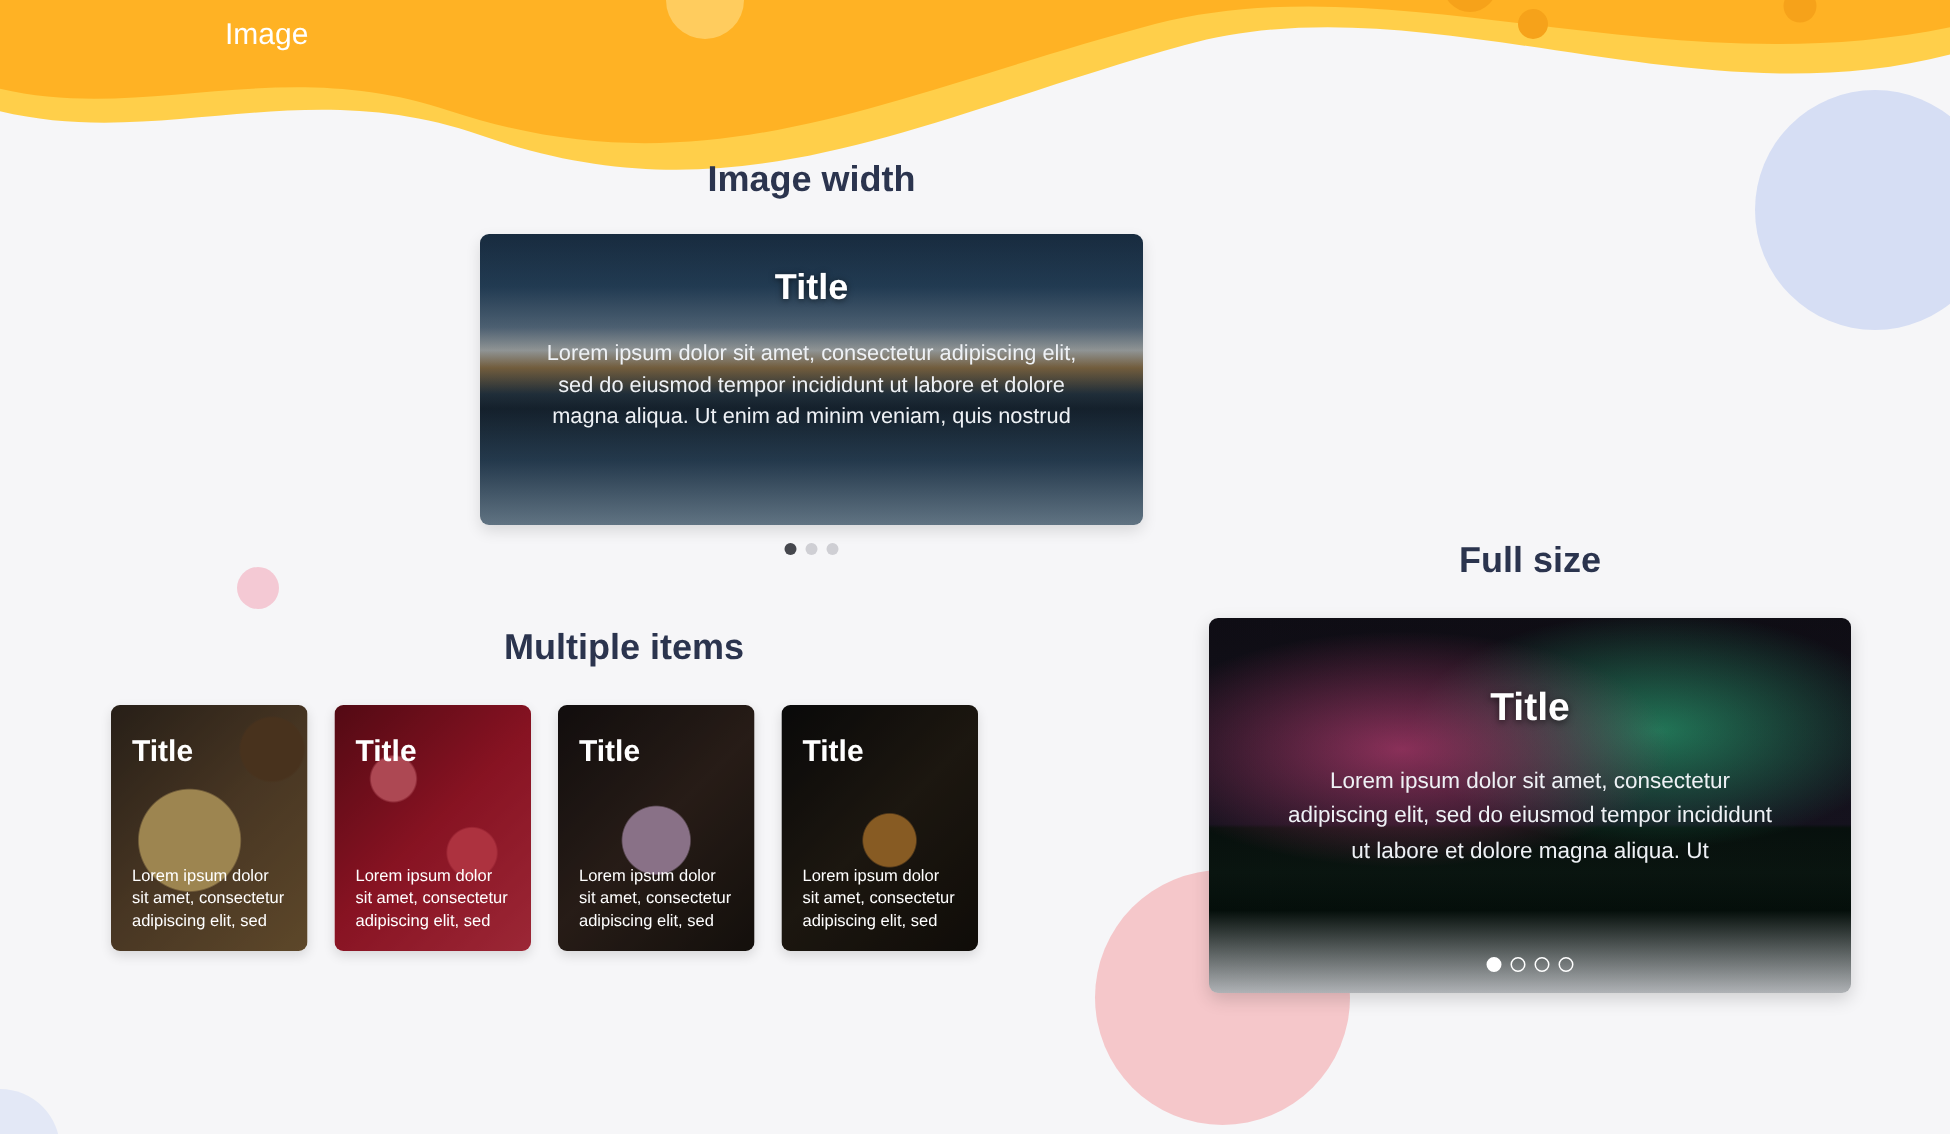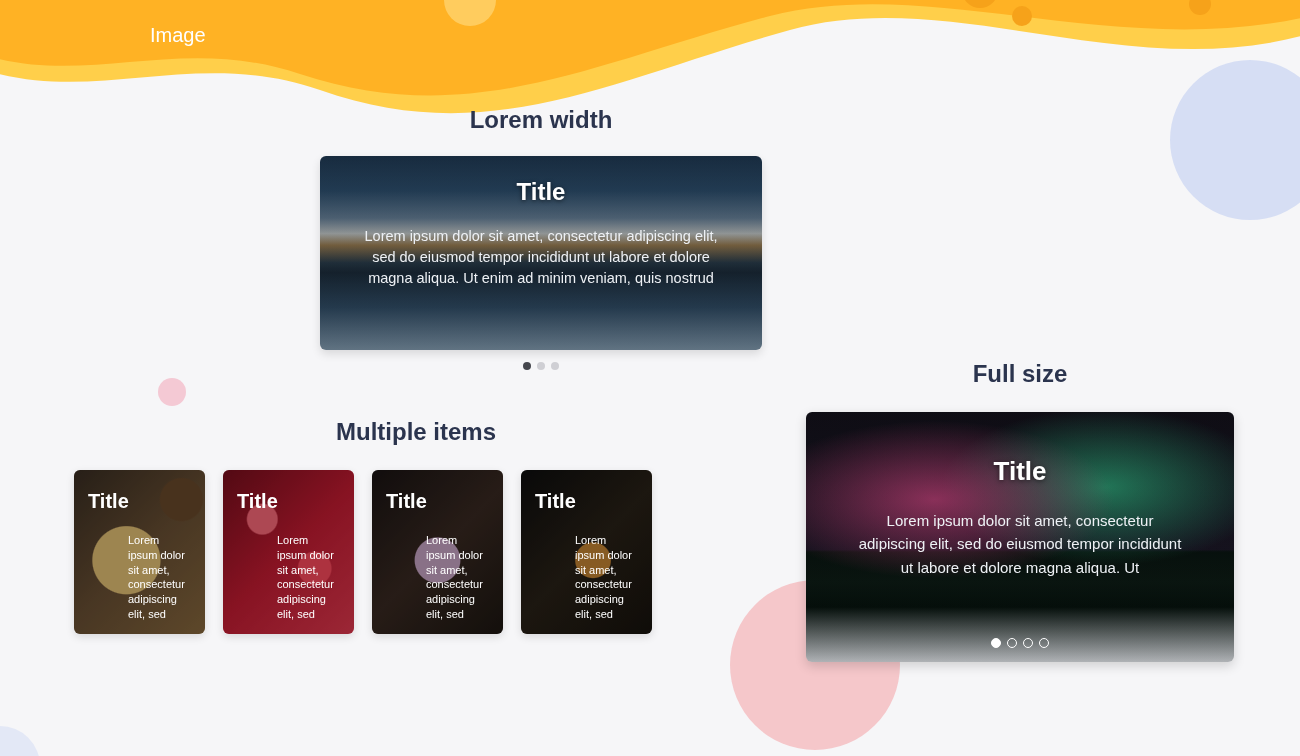--- a/index.html
+++ b/index.html
@@ -18,21 +18,21 @@
   .c-blue   { width: 160px; height: 160px; background: #d6def4; top: 60px; right: -30px; }
   .c-pink   { width: 28px;  height: 28px;  background: #f4c9d4; top: 378px; left: 158px; }
   .c-pink2  { width: 170px; height: 170px; background: #f5c7ca; top: 580px; left: 730px; }
   .c-blue2  { width: 80px;  height: 80px;  background: #e3e8f6; bottom: -50px; left: -40px; }
 
   .page { position: relative; z-index: 1; width: 100%; height: 100%; }
 
   
   .header { position: absolute; top: 12px; left: 60px; color: #fff; }
   .header h1 { font-size: 36px; font-weight: 800; letter-spacing: .5px; }
-  .header .sub { font-size: 20px; font-weight: 500; margin-top: 12px; margin-left: 90px; }
+  .header .sub { font-size: 20px; font-weight: 500; margin-top: 0; margin-left: 90px; }
 
   
   .section-title { font-size: 24px; font-weight: 600; color: #2b344e; text-align: center; }
 
   
   .sec-fullwidth { position: absolute; top: 106px; left: 320px; width: 442px; }
   .card-full {
     position: relative; width: 442px; height: 194px; border-radius: 6px; overflow: hidden;
     margin-top: 22px; box-shadow: 0 4px 10px rgba(0,0,0,.12);
     background:
@@ -55,21 +55,21 @@
   .sec-multi { position: absolute; top: 418px; left: 74px; width: 684px; }
   .multi-row { display: flex; gap: 18px; margin-top: 24px; }
   .mini {
     position: relative; width: 131px; height: 164px; border-radius: 6px; overflow: hidden;
     color: #fff; padding: 20px 14px 12px; box-shadow: 0 3px 8px rgba(0,0,0,.12);
     display: flex; flex-direction: column; justify-content: space-between;
   }
   .mini::before { content: ""; position: absolute; inset: 0; background: rgba(0,0,0,.32); }
   .mini > * { position: relative; }
   .mini .t { font-size: 20px; font-weight: 700; }
-  .mini .b { font-size: 11px; line-height: 1.35; margin-left: 40px; }
+  .mini .b { font-size: 11px; line-height: 1.35; }
   .mini.pizza { background:
       radial-gradient(circle at 40% 55%, #e8c477 0 28%, transparent 29%),
       radial-gradient(circle at 82% 18%, #6b4a2b 0 12%, transparent 13%),
       linear-gradient(135deg,#3a2e23,#6a5034,#8a6a3e); }
   .mini.straw { background:
       radial-gradient(circle at 30% 30%, #ff6a7b 0 10%, transparent 11%),
       radial-gradient(circle at 70% 60%, #ff4a5e 0 12%, transparent 13%),
       linear-gradient(135deg,#7a0f1d,#c81c33,#e63a50); }
   .mini.cake { background:
       radial-gradient(circle at 50% 55%, #caa7c8 0 20%, transparent 21%),
@@ -120,21 +120,21 @@
   <div class="circle c-blue2"></div>
 </div>
 
 <div class="page">
 
   <div class="header">
     <div class="sub">Image</div>
   </div>
 
   <section class="sec-fullwidth">
-    <div class="section-title">Lorem width</div>
+    <div class="section-title">Image width</div>
     <div class="card-full">
       <div class="slide-title">Title</div>
       <div class="slide-body">Lorem ipsum dolor sit amet, consectetur adipiscing elit, sed do eiusmod tempor incididunt ut labore et dolore magna aliqua. Ut enim ad minim veniam, quis nostrud</div>
     </div>
     <div class="dots">
       <span class="dot active"></span>
       <span class="dot"></span>
       <span class="dot"></span>
     </div>
   </section>

